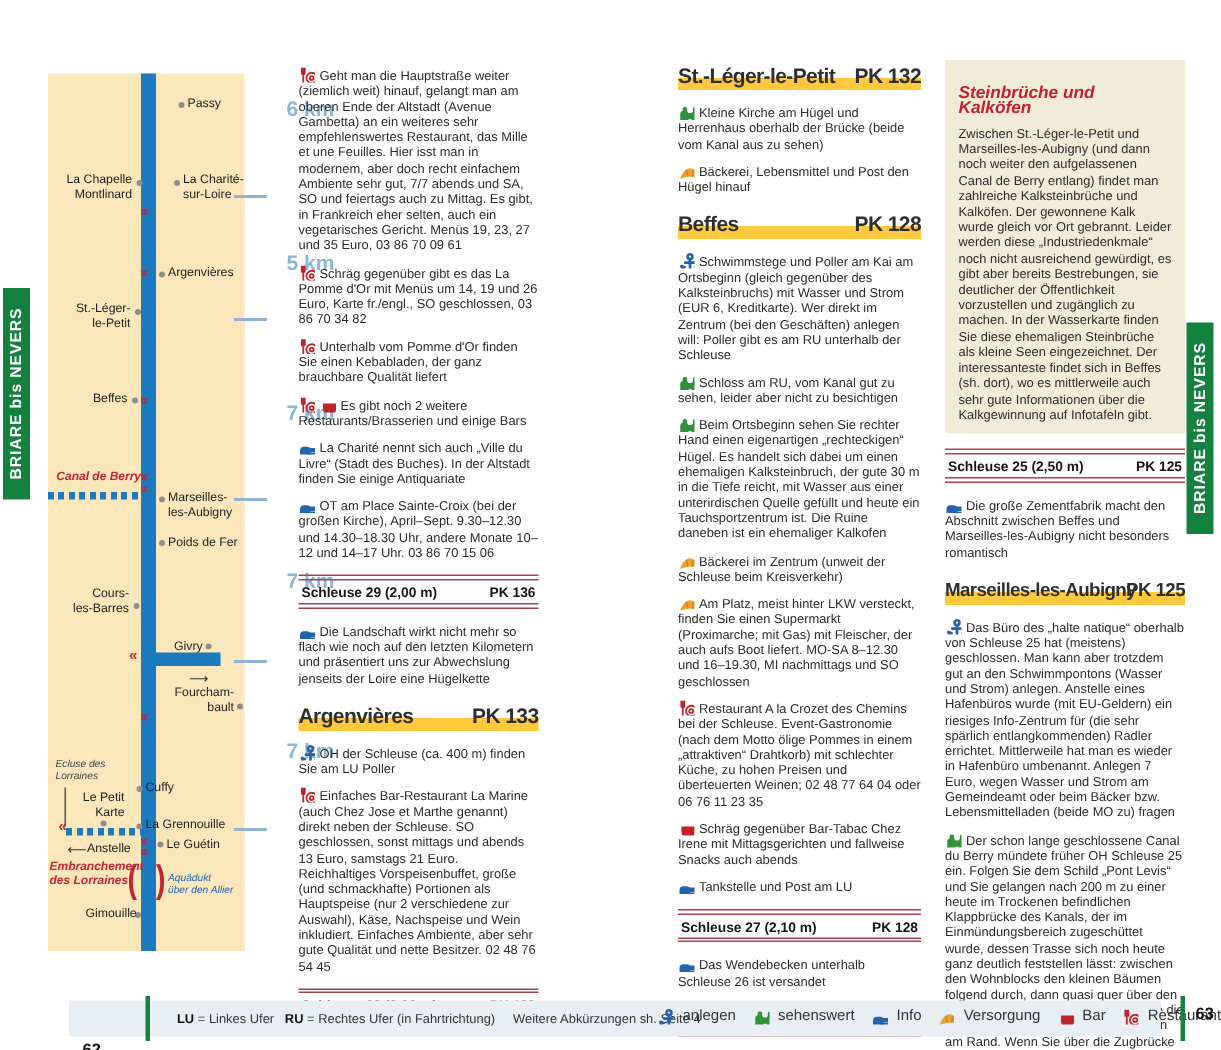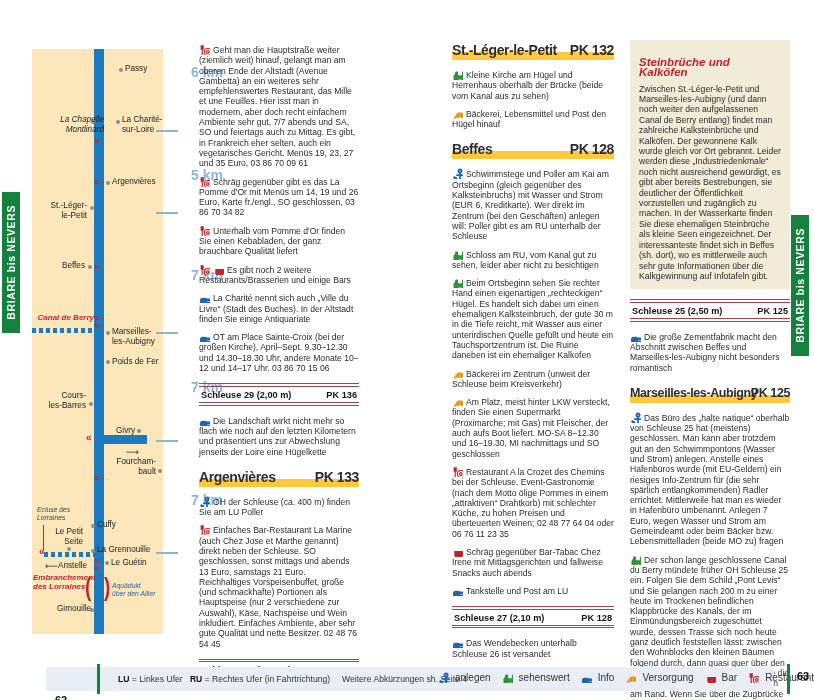--- a/index.html
+++ b/index.html
@@ -162,40 +162,40 @@
   <div class="dot" style="left:57px;top:353px;"></div>
   <div class="dot" style="left:105px;top:380px;"></div>
   <div class="dot" style="left:126px;top:420px;"></div>
   <div class="dot" style="left:59px;top:475px;"></div>
   <div class="dot" style="left:35px;top:498px;"></div>
   <div class="dot" style="left:59px;top:500px;"></div>
   <div class="dot" style="left:73px;top:512px;"></div>
   <div class="dot" style="left:58px;top:559px;"></div>
 
   <div class="mlabel" style="left:93px;top:15px;">Passy</div>
-  <div class="mlabel r" style="left:16px;top:66px;width:56px;font-style:italic;">La Chapelle
+  <div class="mlabel r" style="left:0;top:66px;width:56px;">La Chapelle
 Montlinard</div>
   <div class="mlabel" style="left:90px;top:66px;">La Charité-
 sur-Loire</div>
   <div class="mlabel" style="left:80px;top:128px;">Argenvières</div>
   <div class="mlabel r" style="left:0;top:152px;width:55px;">St.-Léger-
 le-Petit</div>
   <div class="mlabel r" style="left:0;top:212px;width:53px;">Beffes</div>
   <div class="mlabel" style="left:80px;top:278px;">Marseilles-
 les-Aubigny</div>
   <div class="mlabel" style="left:80px;top:308px;">Poids de Fer</div>
   <div class="mlabel r" style="left:0;top:342px;width:54px;">Cours-
 les-Barres</div>
   <div class="mlabel" style="left:84px;top:377px;">Givry</div>
   <div class="mlabel r" style="left:70px;top:408px;width:54px;">Fourcham-
 bault</div>
   <div class="arrow" style="left:94px;top:398px;">⟶</div>
   <div class="mlabel" style="left:65px;top:471px;">Cuffy</div>
   <div class="mlabel r" style="left:0;top:478px;width:51px;">Le Petit
-Seite</div>
+Karte</div>
   <div class="mlabel" style="left:65px;top:496px;">La Grennouille</div>
   <div class="mlabel" style="left:79px;top:509px;">Le Guétin</div>
   <div class="arrow" style="left:13px;top:512px;">⟵</div>
   <div class="mlabel" style="left:26px;top:512px;">Anstelle</div>
   <div class="mlabel" style="left:25px;top:555px;">Gimouille</div>
 
   <div class="redlbl" style="left:2px;top:264px;width:60px;text-align:right;">Canal de Berry</div>
   <div class="smalllbl" style="left:5px;top:457px;">Ecluse des
 Lorraines</div>
   <div class="vline" style="left:11px;top:476px;height:26px;"></div>

